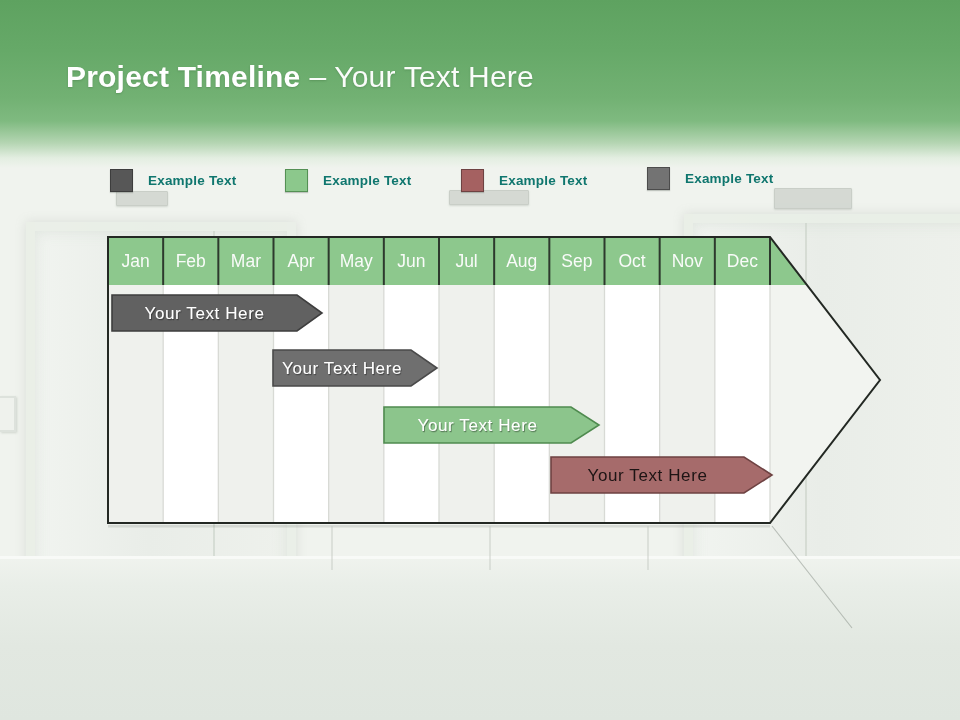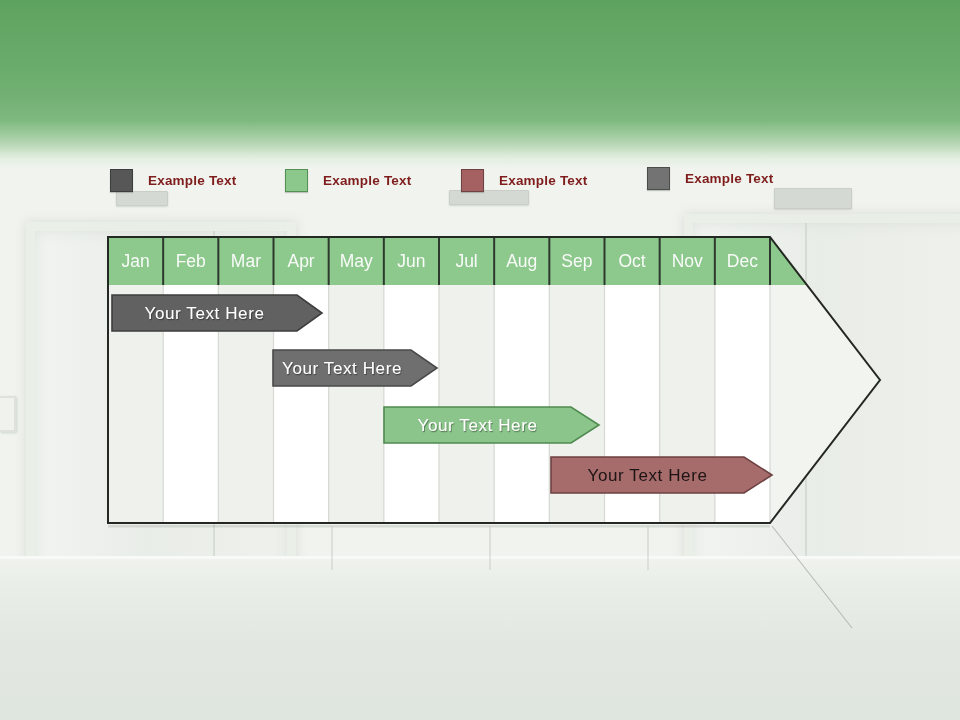--- a/index.html
+++ b/index.html
@@ -57,21 +57,21 @@
   
   .legend-item{
     position:absolute;top:168px;height:24px;display:flex;align-items:center;
   }
   .swatch{
     width:21px;height:21px;flex:0 0 21px;margin-right:15px;
     background:#666;border:1px solid #444;
     box-shadow:0 1px 1px rgba(80,90,80,0.3);
   }
   .legend-label{
-    font-size:13.5px;font-weight:bold;color:#7f1d1d;letter-spacing:0.2px;
+    font-size:13.5px;font-weight:bold;color:#0f766e;letter-spacing:0.2px;
     white-space:nowrap;
   }
   .li-1{left:110px;} .li-2{left:285px;} .li-3{left:461px;} .li-4{left:647px;top:166px;}
   
   .chart-svg{position:absolute;left:0;top:0;width:960px;height:720px;}
 </style>
 </head>
 <body>
 
 <div class="slide">
@@ -83,20 +83,23 @@
   </div>
   <div class="door door-right">
     <div class="door-seam" style="left:112px"></div>
   </div>
   <div class="plate plate-1"></div>
   <div class="plate plate-2"></div>
   <div class="plate plate-3"></div>
   <div class="light-switch"></div>
   <div class="floor"></div>
 
+  <div class="title">
+    <span class="t-bold">Project Timeline</span><span class="t-light">– Your Text Here</span>
+  </div>
 
   <div class="legend-item li-1">
     <span class="swatch" style="background: rgb(87, 87, 87); border-color: rgb(61, 61, 61);"></span>
     <span class="legend-label">Example Text</span>
   </div>
   <div class="legend-item li-2">
     <span class="swatch" style="background: rgb(140, 200, 140); border-color: rgb(84, 144, 84);"></span>
     <span class="legend-label">Example Text</span>
   </div>
   <div class="legend-item li-3">

